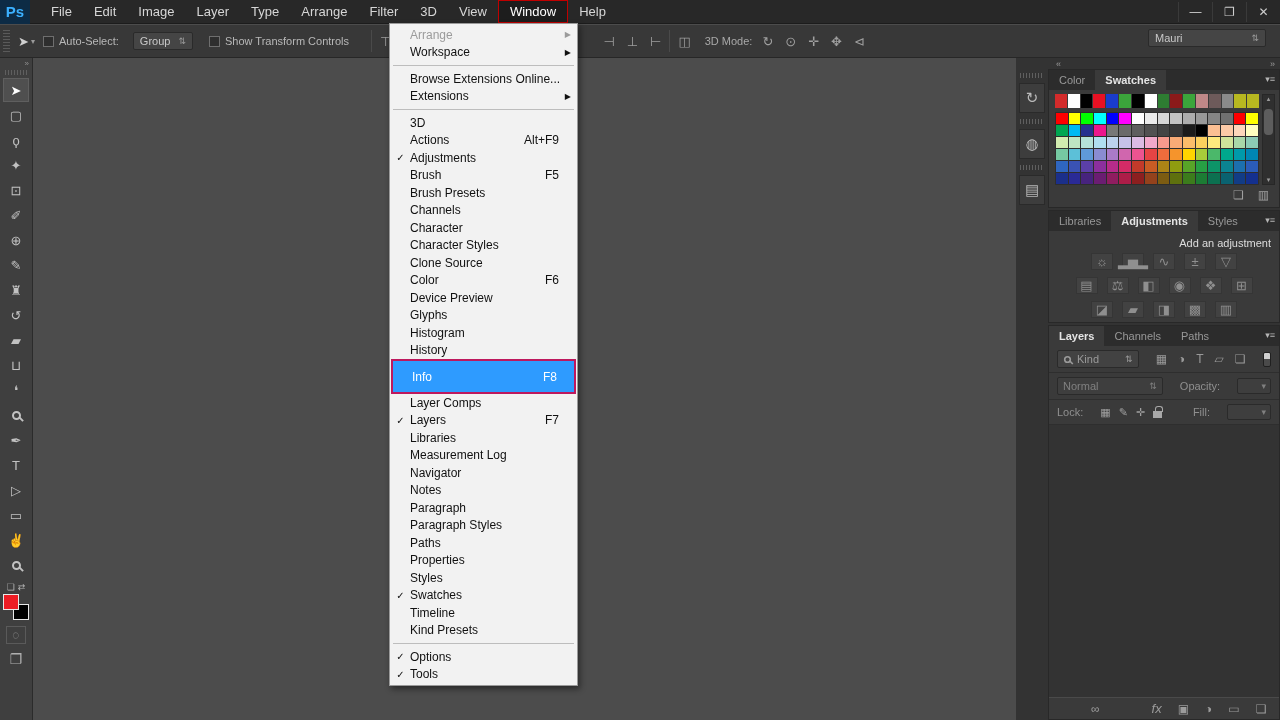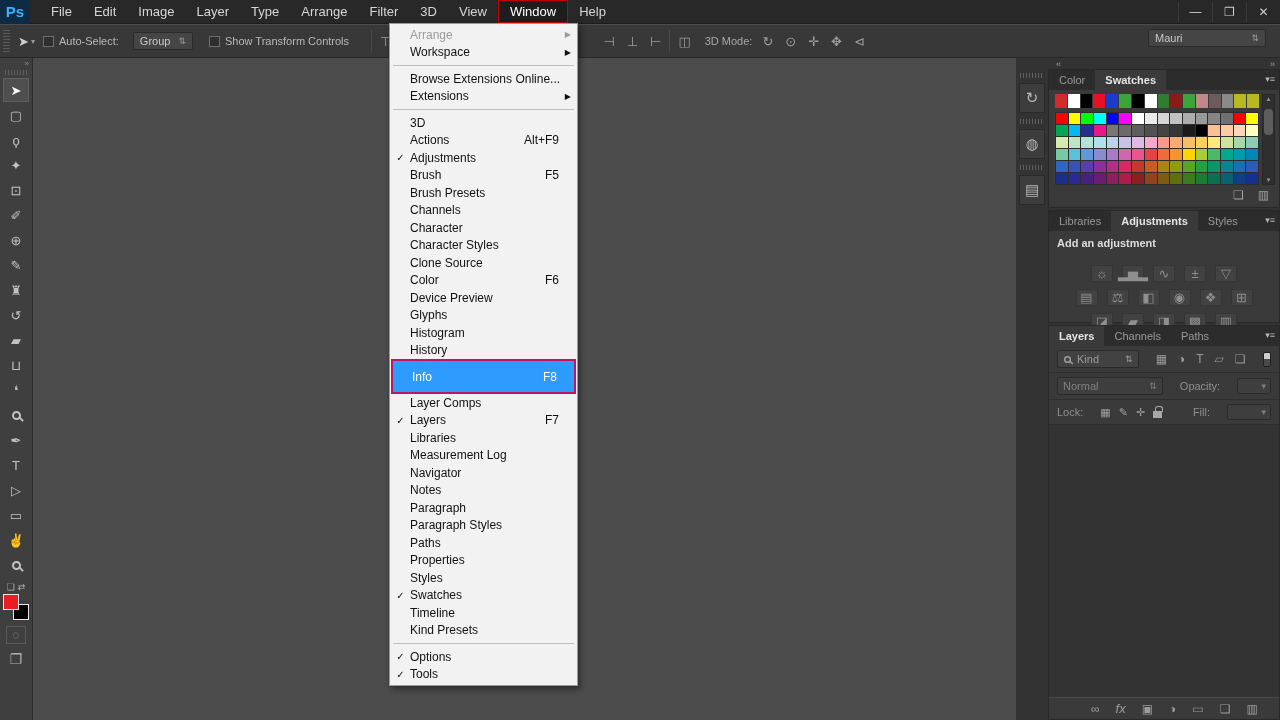--- a/index.html
+++ b/index.html
@@ -103,21 +103,21 @@
   .sw-grid span { height:11px; }
   .sw-scroll { width:13px; margin-left:3px; background:#2f2f2f; border:1px solid #272727;
                display:flex; flex-direction:column; align-items:center; font-size:7px; color:#9a9a9a; }
   .sw-thumb { width:9px; height:26px; background:#5d5d5d; border-radius:4px; margin:6px 0; }
   .sw-scroll .spacer { flex:1; }
   .sw-bottom { height:20px; display:flex; justify-content:flex-end; align-items:center; gap:14px;
                padding-right:10px; color:#a0a0a0; font-size:12px; }
 
   
   .adj-body { padding:4px 8px 8px; }
-  .adj-head { font-weight:bold; color:#dddddd; margin:2px 0 16px; }
+  .adj-head { font-weight:normal; color:#dddddd; margin:2px 0 4px;text-align:right; }
   .adj-row { display:flex; justify-content:center; gap:9px; margin-bottom:7px; }
   .adj-ic { width:22px; height:17px; display:flex; align-items:center; justify-content:center;
             color:#8f8f8f; font-size:13px; background:#424242; border:1px solid #353535; }
 
   
   .lay-body { display:flex; flex-direction:column; flex:1; }
   .lay-row { display:flex; align-items:center; gap:17px; padding:4px 8px; border-bottom:1px solid #2e2e2e; }
   .kindbox { display:flex; align-items:center; gap:5px; background:#424242; border:1px solid #2a2a2a;
              border-radius:2px; padding:2px 5px; width:88px; color:#9a9a9a; }
   .kindbox .stepper { margin-left:auto; font-size:9px; }
@@ -131,21 +131,21 @@
   .dim-label { color:#8f8f8f; }
   .valbox { display:flex; align-items:center; justify-content:flex-end; width:44px; background:#3e3e3e;
             border:1px solid #2a2a2a; border-radius:2px; padding:2px 4px; color:#808080; font-size:9px; }
   .lock-ics { display:flex; gap:8px; align-items:center; color:#9f9f9f; font-size:11px; }
   .css-lock { position:relative; width:9px; height:7px; background:#a8a8a8; display:inline-block; margin-top:4px; }
   .css-lock::before { content:""; position:absolute; left:1.5px; top:-5px; width:6px; height:5px;
                       border:1.5px solid #a8a8a8; border-bottom:none; border-radius:3px 3px 0 0; }
   .lay-fill { flex:1; background:#333333; }
   .lay-bottom { height:22px; background:#3a3a3a; border-top:1px solid #4a4a4a;
                 display:flex; align-items:center; gap:16px; padding-left:42px; color:#9c9c9c; font-size:12px; }
-  .fx { font-style:italic; font-size:13px; }
+  .fx { font-style:italic; font-size:13px;margin-left:36px; }
 </style>
 </head>
 <body>
 
 <div class="app">
 
   <header class="titlebar">
     <div class="ps-logo">Ps</div>
     <nav class="menu-titles" id="menu-bar">
         <span class="menu-title">File</span>

